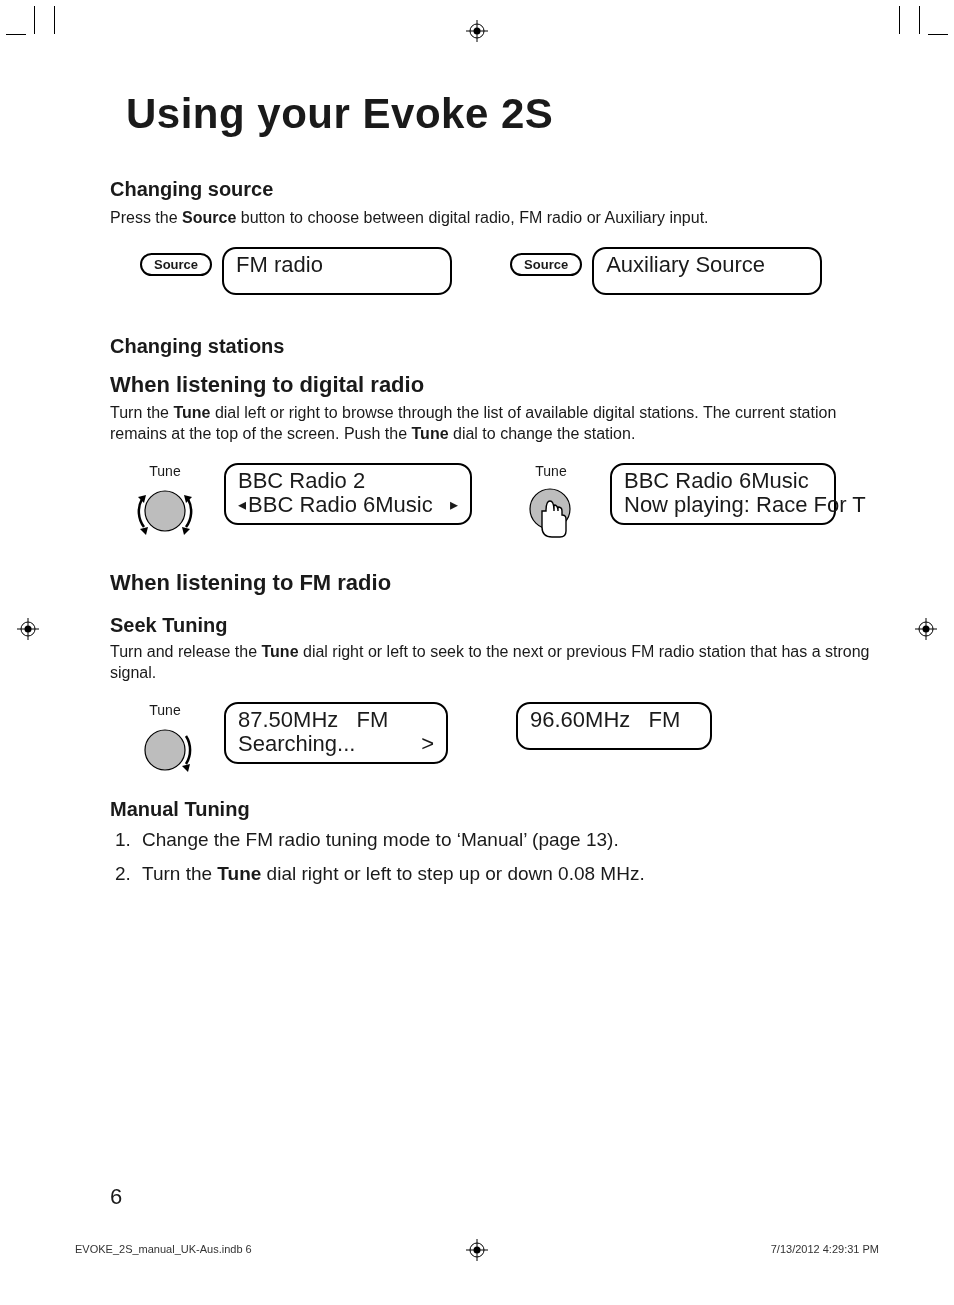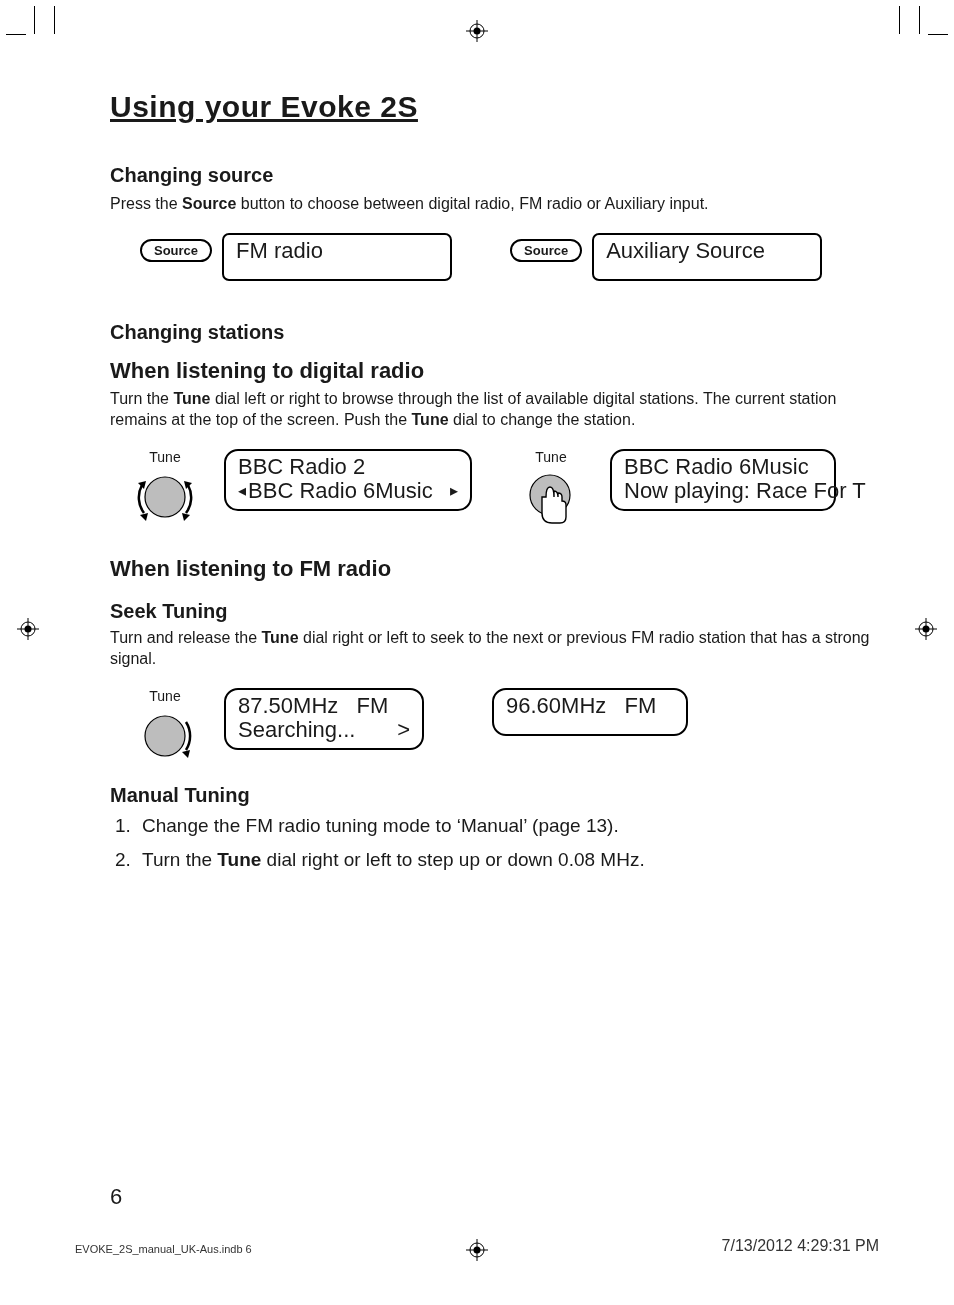--- a/index.html
+++ b/index.html
@@ -16,25 +16,24 @@
     height: 1305px;
     box-sizing: border-box;
   }
   .content {
     position: absolute;
     left: 110px;
     top: 90px;
     width: 760px;
   }
   h1.title {
-    font-size: 30px;
-    font-weight: 700;
-    margin: 0 0 40px 0;
+    font-size: 42px;
+    font-weight: 700;
+    margin: 0 0 40px 16px;
     letter-spacing: 0.5px;
-    text-decoration: underline;
   }
   h2.section {
     font-size: 20px;
     font-weight: 700;
     margin: 30px 0 6px 0;
   }
   h3.subsection {
     font-size: 22px;
     font-weight: 700;
     margin: 14px 0 4px 0;
@@ -94,21 +93,21 @@
     font-family: "Arial Narrow", "Helvetica Condensed", Arial, sans-serif;
     font-stretch: condensed;
     font-size: 22px;
     line-height: 1.1;
     min-height: 48px;
     box-sizing: border-box;
     display: flex;
     flex-direction: column;
     justify-content: flex-start;
   }
-  .lcd.wide { width: 230px; border-radius: 7px; }
+  .lcd.wide { width: 230px; }
   .lcd .l1, .lcd .l2 { white-space: nowrap; display:flex; align-items:center; }
   .lcd .arrow-left::before { content: "◂"; font-size: 16px; margin-right:2px; }
   .lcd .arrow-right::after { content: "▸"; font-size: 16px; margin-left:auto; padding-left:14px; }
   .lcd .chevron::after { content: ">"; margin-left:auto; padding-left:20px; }
 
   
   .dial-wrap {
     display:flex;
     flex-direction:column;
     align-items:center;
@@ -134,21 +133,21 @@
     position:absolute;
     left: 75px;
     bottom: 50px;
     font-size: 11px;
     color:#333;
   }
   .footer-right {
     position:absolute;
     right: 75px;
     bottom: 50px;
-    font-size: 16px;
+    font-size: 11px;
     color:#333;
   }
   .reg {
     position:absolute;
     width:22px; height:22px;
   }
   .reg.top { left:466px; top:20px; }
   .reg.left { left:17px; top:618px; }
   .reg.right { right:17px; top:618px; }
   .reg.bottom { left:466px; bottom:44px; }
@@ -272,21 +271,21 @@
 
     <div class="row" style="margin-left:10px;">
       <div class="dial-wrap">
         <div class="dial-label">Tune</div>
         <svg width="70" height="60" viewBox="0 0 70 60">
           <circle cx="35" cy="30" r="20" fill="#bdbdbd" stroke="#000" stroke-width="1.2"></circle>
           <path d="M56 16 A26 26 0 0 1 56 44" fill="none" stroke="#000" stroke-width="2.5"></path>
           <polygon points="52,46 60,44 58,52" fill="#000"></polygon>
         </svg>
       </div>
-      <div class="lcd" style="width:200px;">
+      <div class="lcd" style="width:224px;">
         <span class="l1">87.50MHz&nbsp;&nbsp;&nbsp;FM</span>
         <span class="l2 chevron">
             <span>Searching...</span>
           </span>
       </div>
       <div style="width:40px"></div>
       <div class="lcd" style="width:196px;">
         <span class="l1">96.60MHz&nbsp;&nbsp;&nbsp;FM</span>
       </div>
     </div>

